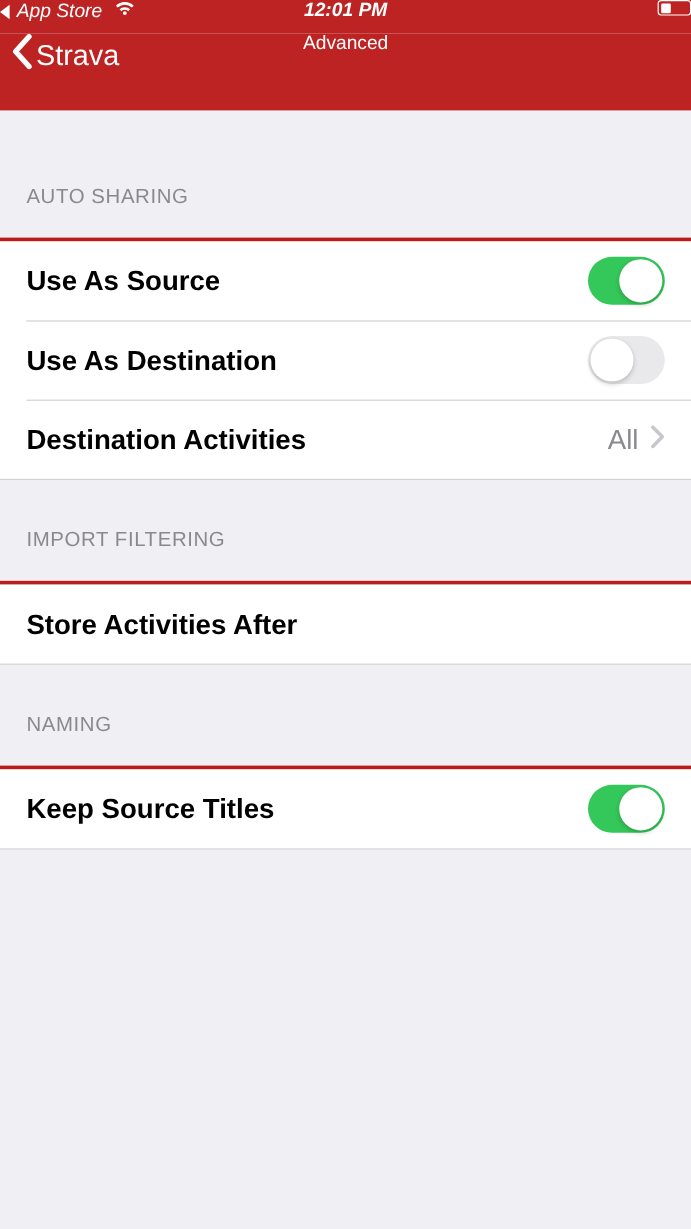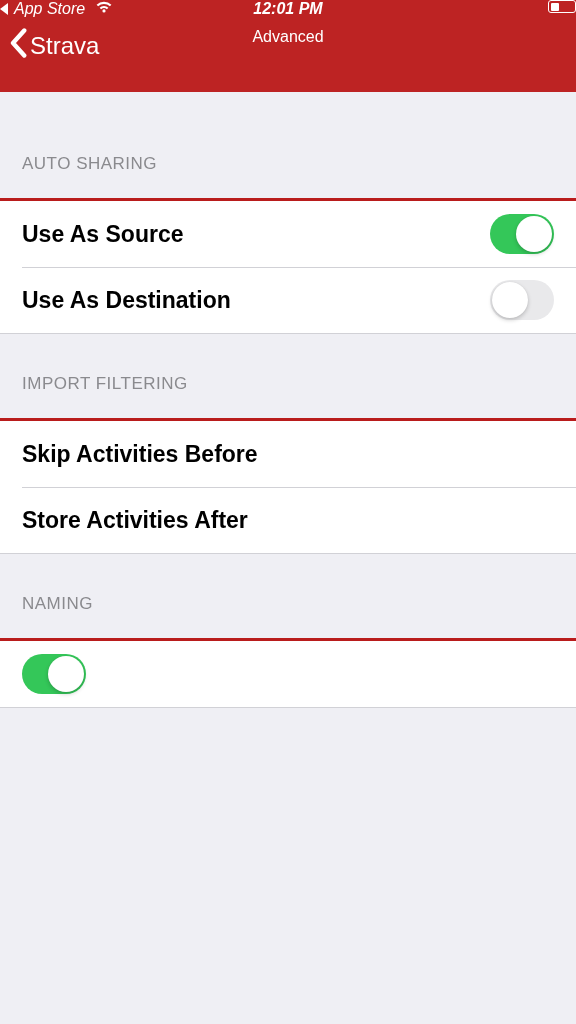--- a/index.html
+++ b/index.html
@@ -226,38 +226,47 @@
     </div>
   </div>
 
   <div class="row">
     <span class="row-label">Use As Destination</span>
     <div class="switch off">
       <div class="switch-knob"></div>
     </div>
   </div>
 
+  <div class="row">
+    <span class="row-label">Destination Activities</span>
+    <div class="row-right">
+      <span class="row-value">All</span>
+      <span class="disclosure">
+        <svg width="12" height="20" viewBox="0 0 12 20">
+            <path fill="none" stroke="#c7c7cc" stroke-width="3" stroke-linecap="round" stroke-linejoin="round" d="M2 2 L10 10 L2 18"></path>
+          </svg>
+      </span>
+    </div>
+  </div>
 
 </div>
 
 <div class="section-header">IMPORT FILTERING</div>
 <div class="row-group">
 
-  <div class="row">
-    <span class="row-label">Skip Activities Before</span>
-  </div>
 
   <div class="row">
     <span class="row-label">Store Activities After</span>
   </div>
 
 </div>
 
 <div class="section-header">NAMING</div>
 <div class="row-group">
 
   <div class="row">
+    <span class="row-label">Keep Source Titles</span>
     <div class="switch on">
       <div class="switch-knob"></div>
     </div>
   </div>
 
 </div>
 
 </body></html>

